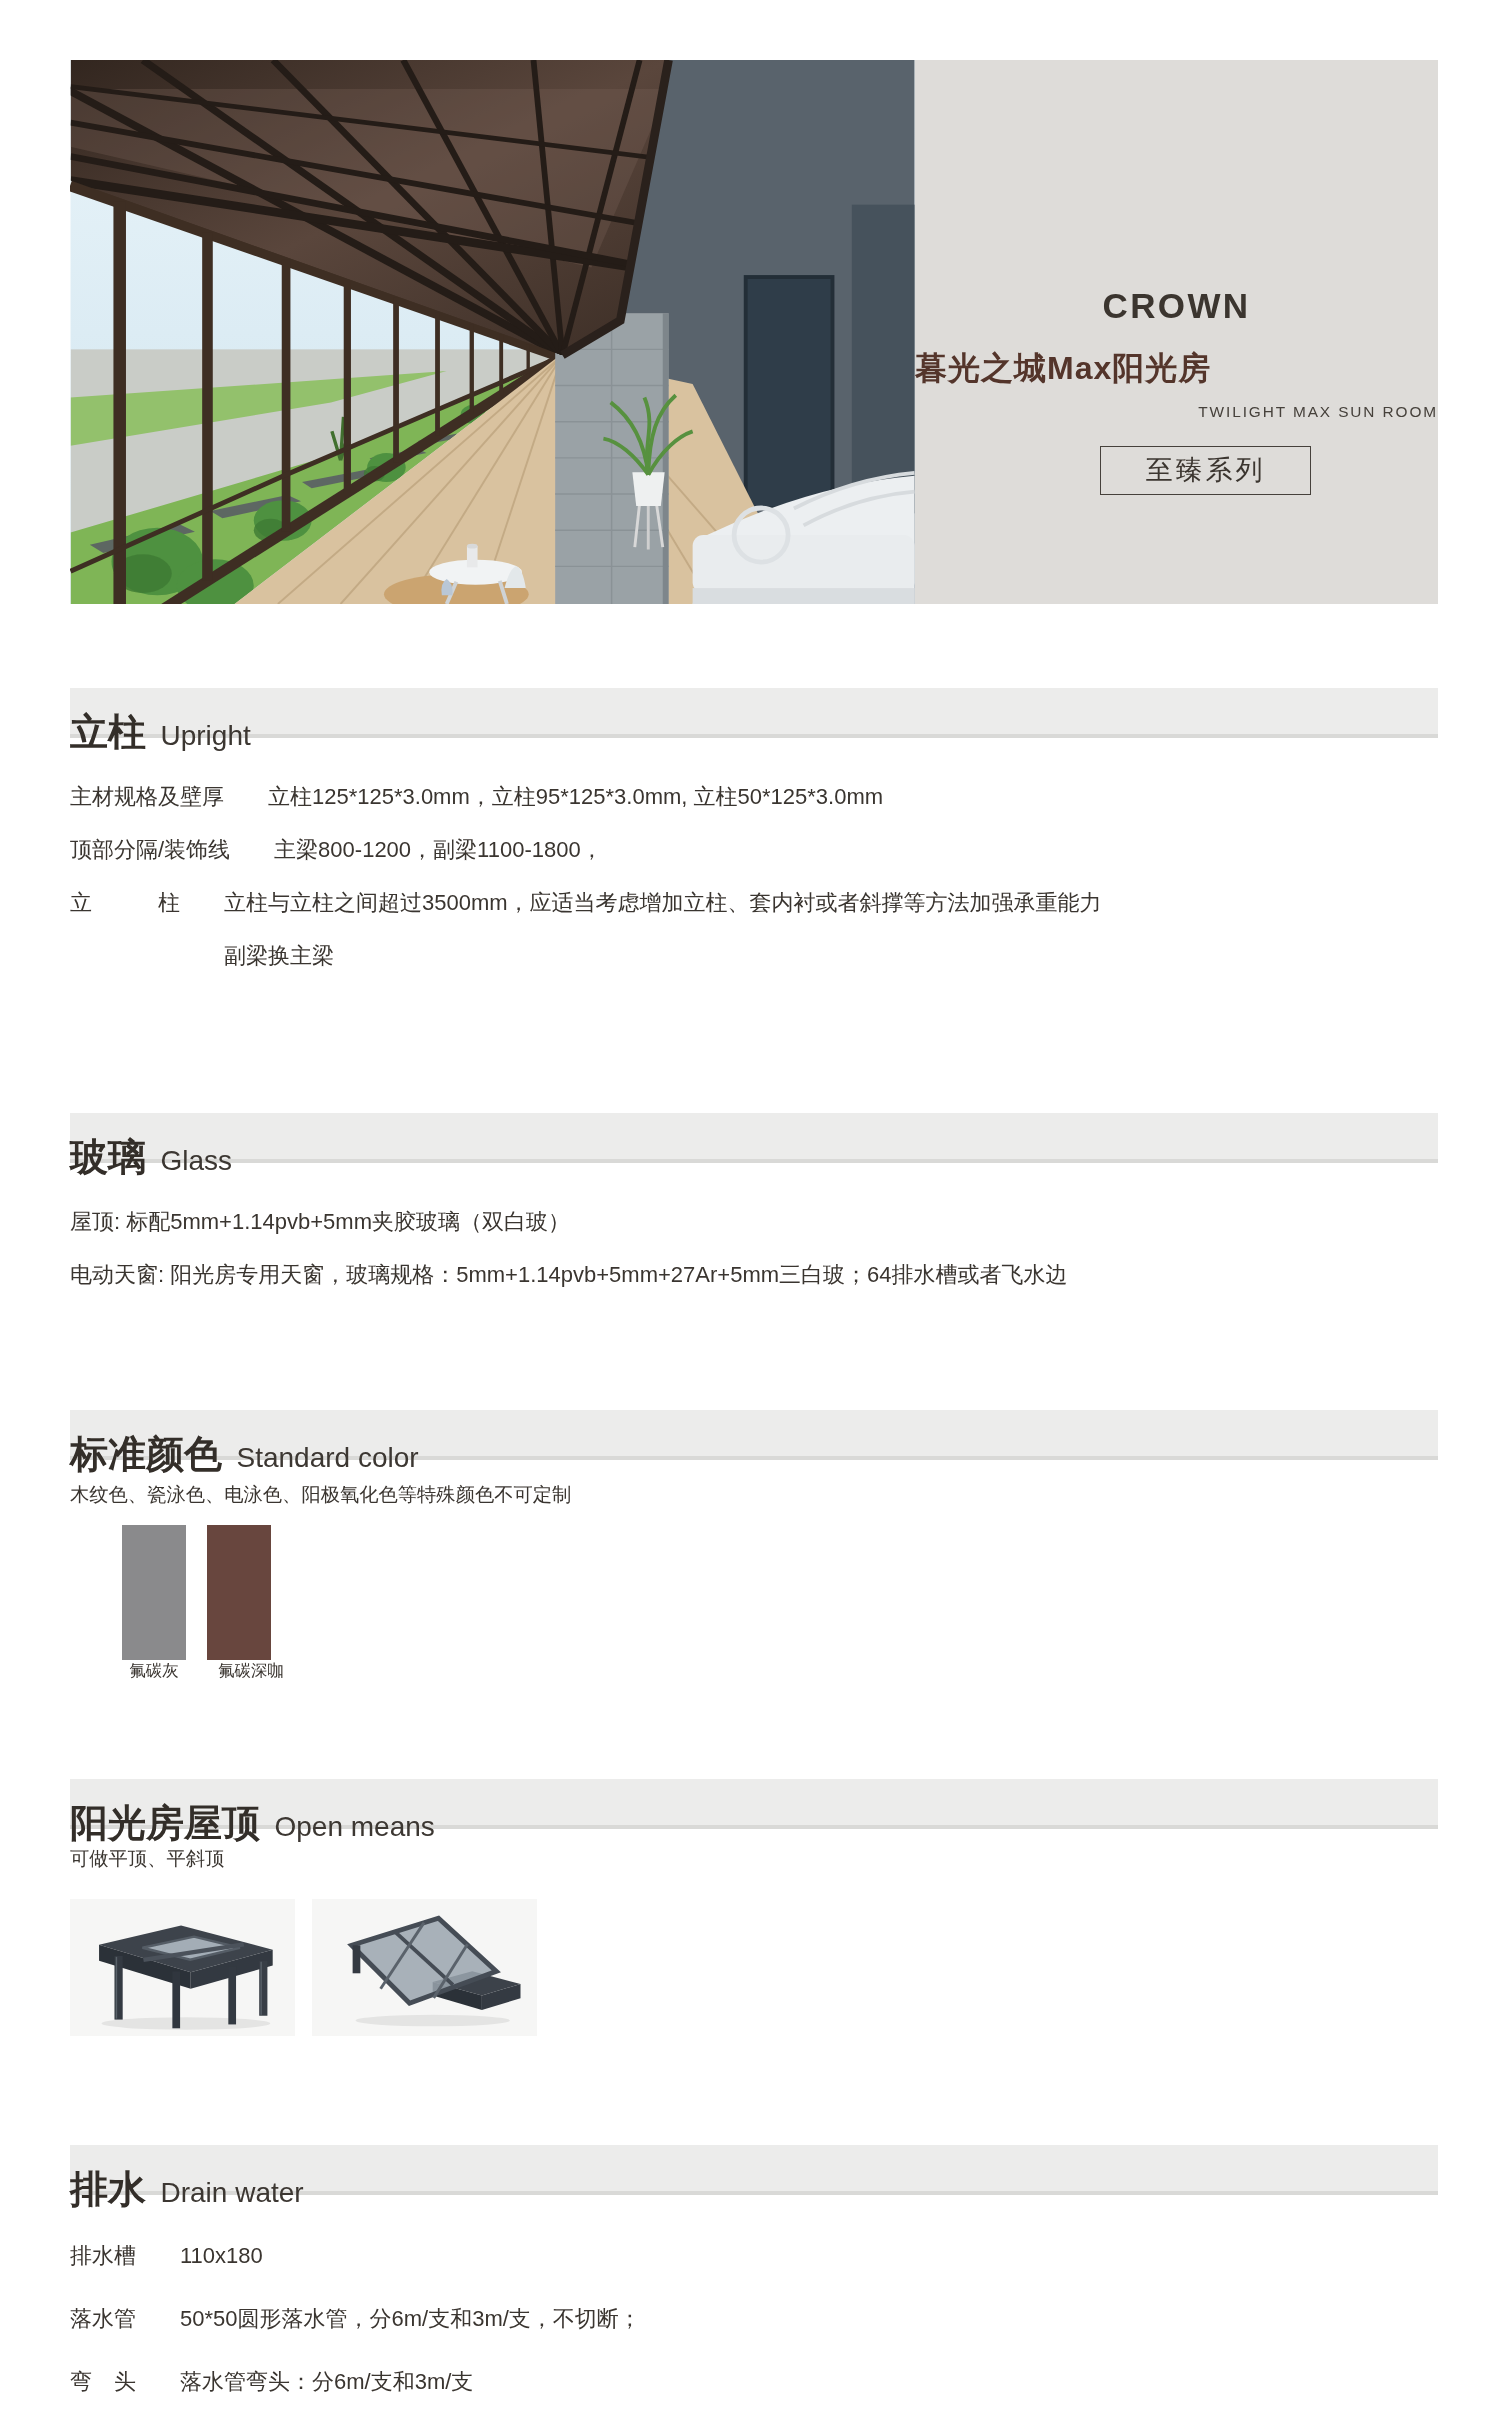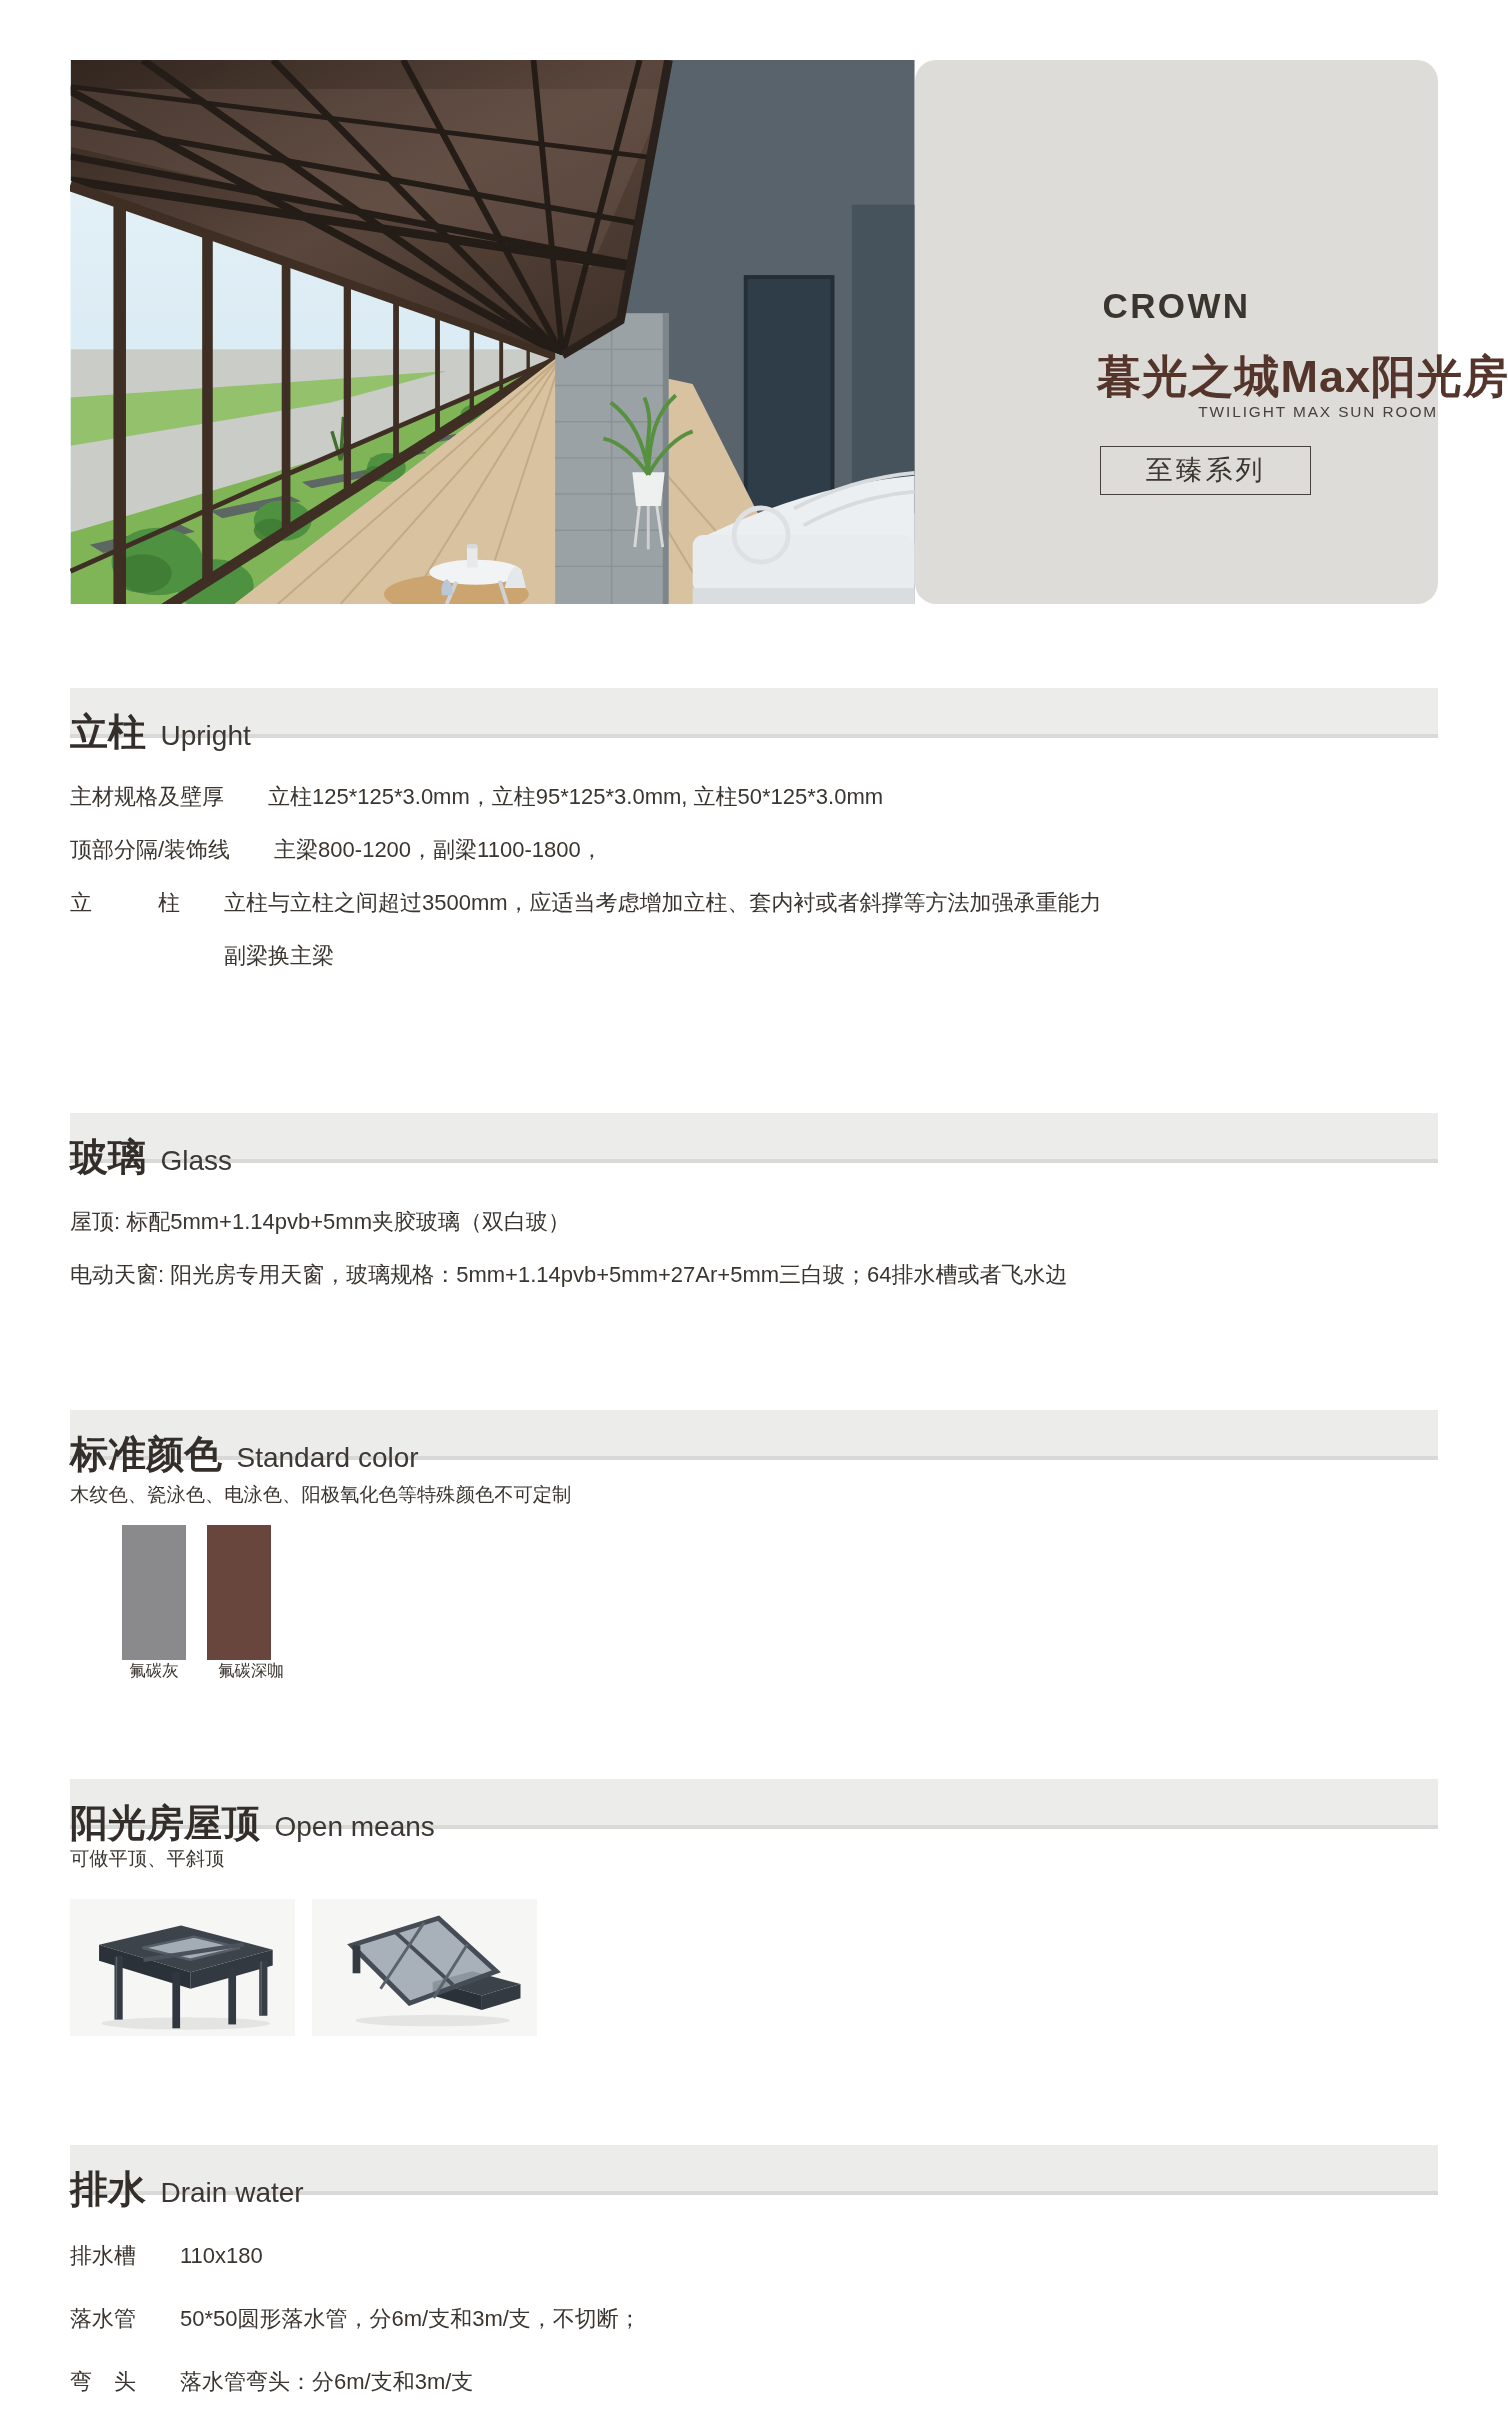--- a/index.html
+++ b/index.html
@@ -2,24 +2,24 @@
 <html style="font-size:7.7px"><head>
 <meta charset="utf-8">
 <style>
   html,body{margin:0;padding:0;background:#ffffff;}
   .page{position:relative;width:1509px;height:3155px;background:#ffffff;overflow:hidden;
         font-family:"Liberation Sans",sans-serif;color:#3a3530;}
   .abs{position:absolute;}
 
   
   .hero-photo{left:70px;top:60px;width:845px;height:544px;overflow:hidden;}
-  .hero-panel{left:915px;top:60px;width:523px;height:544px;background:#dedcd9;border-radius:21px;}
+  .hero-panel{left:915px;top:60px;width:523px;height:544px;background:#dedcd9;}
   .hero-brand{left:0;top:226px;width:523px;text-align:center;font-size:35px;font-weight:700;
               letter-spacing:2.4px;color:#3b352f;}
-  .hero-title{left:0;top:287px;width:594px;text-align:right;font-size:45px;font-weight:700;
+  .hero-title{left:0;top:287px;width:594px;text-align:left;font-size:32px;font-weight:700;
               letter-spacing:1px;color:#54352b;}
   .hero-sub{left:0;top:343px;width:523px;text-align:right;font-size:15.4px;letter-spacing:1.9px;color:#46413b;}
   .hero-badge{left:155px;top:386px;width:209px;height:47px;border:1.9px solid #46413b;
               text-align:center;line-height:47px;font-size:27px;letter-spacing:2.9px;color:#3b352f;margin-left:30px;}
 
   
   .bar{left:70px;width:1368px;height:50px;background:#ececeb;border-bottom:4.8px solid #d9d9d7;
        display:flex;align-items:baseline;padding-top:21px;box-sizing:border-box;}
   .bar .zh{font-size:38px;font-weight:700;color:#332e29;line-height:47px;}
   .bar .en{font-size:28px;font-weight:400;color:#3c3732;margin-left:14.5px;}

